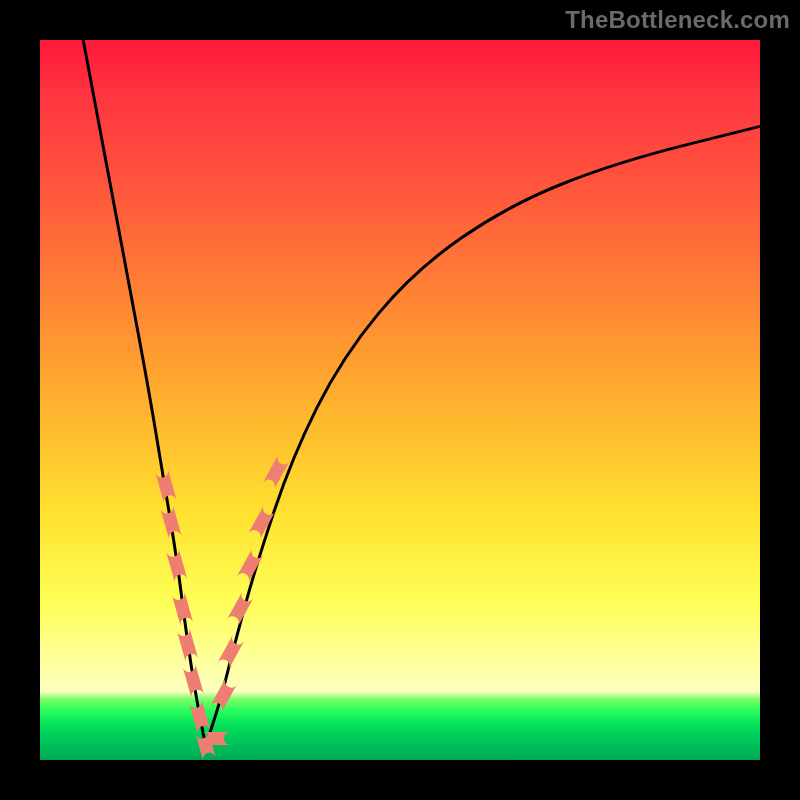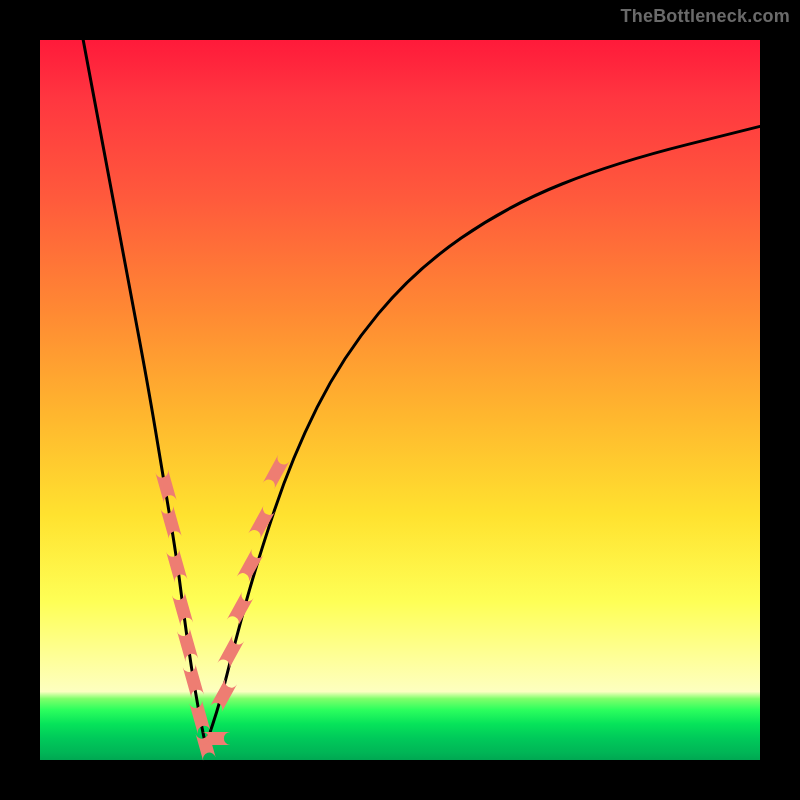--- a/index.html
+++ b/index.html
@@ -41,21 +41,21 @@
       #06e35a 95%,
       #00c95a 97%,
       #00b556 99%,
       #00a752 100%
     );
   }
   .watermark {
     position: absolute;
     top: 6px;
     right: 10px;
-    font-size: 18px;
+    font-size: 24px;
     font-weight: 600;
     color: #6a6a6a;
     letter-spacing: 0.2px;
   }
   svg.curves {
     position: absolute;
     top: 40px;
     left: 40px;
     width: 720px;
     height: 720px;

